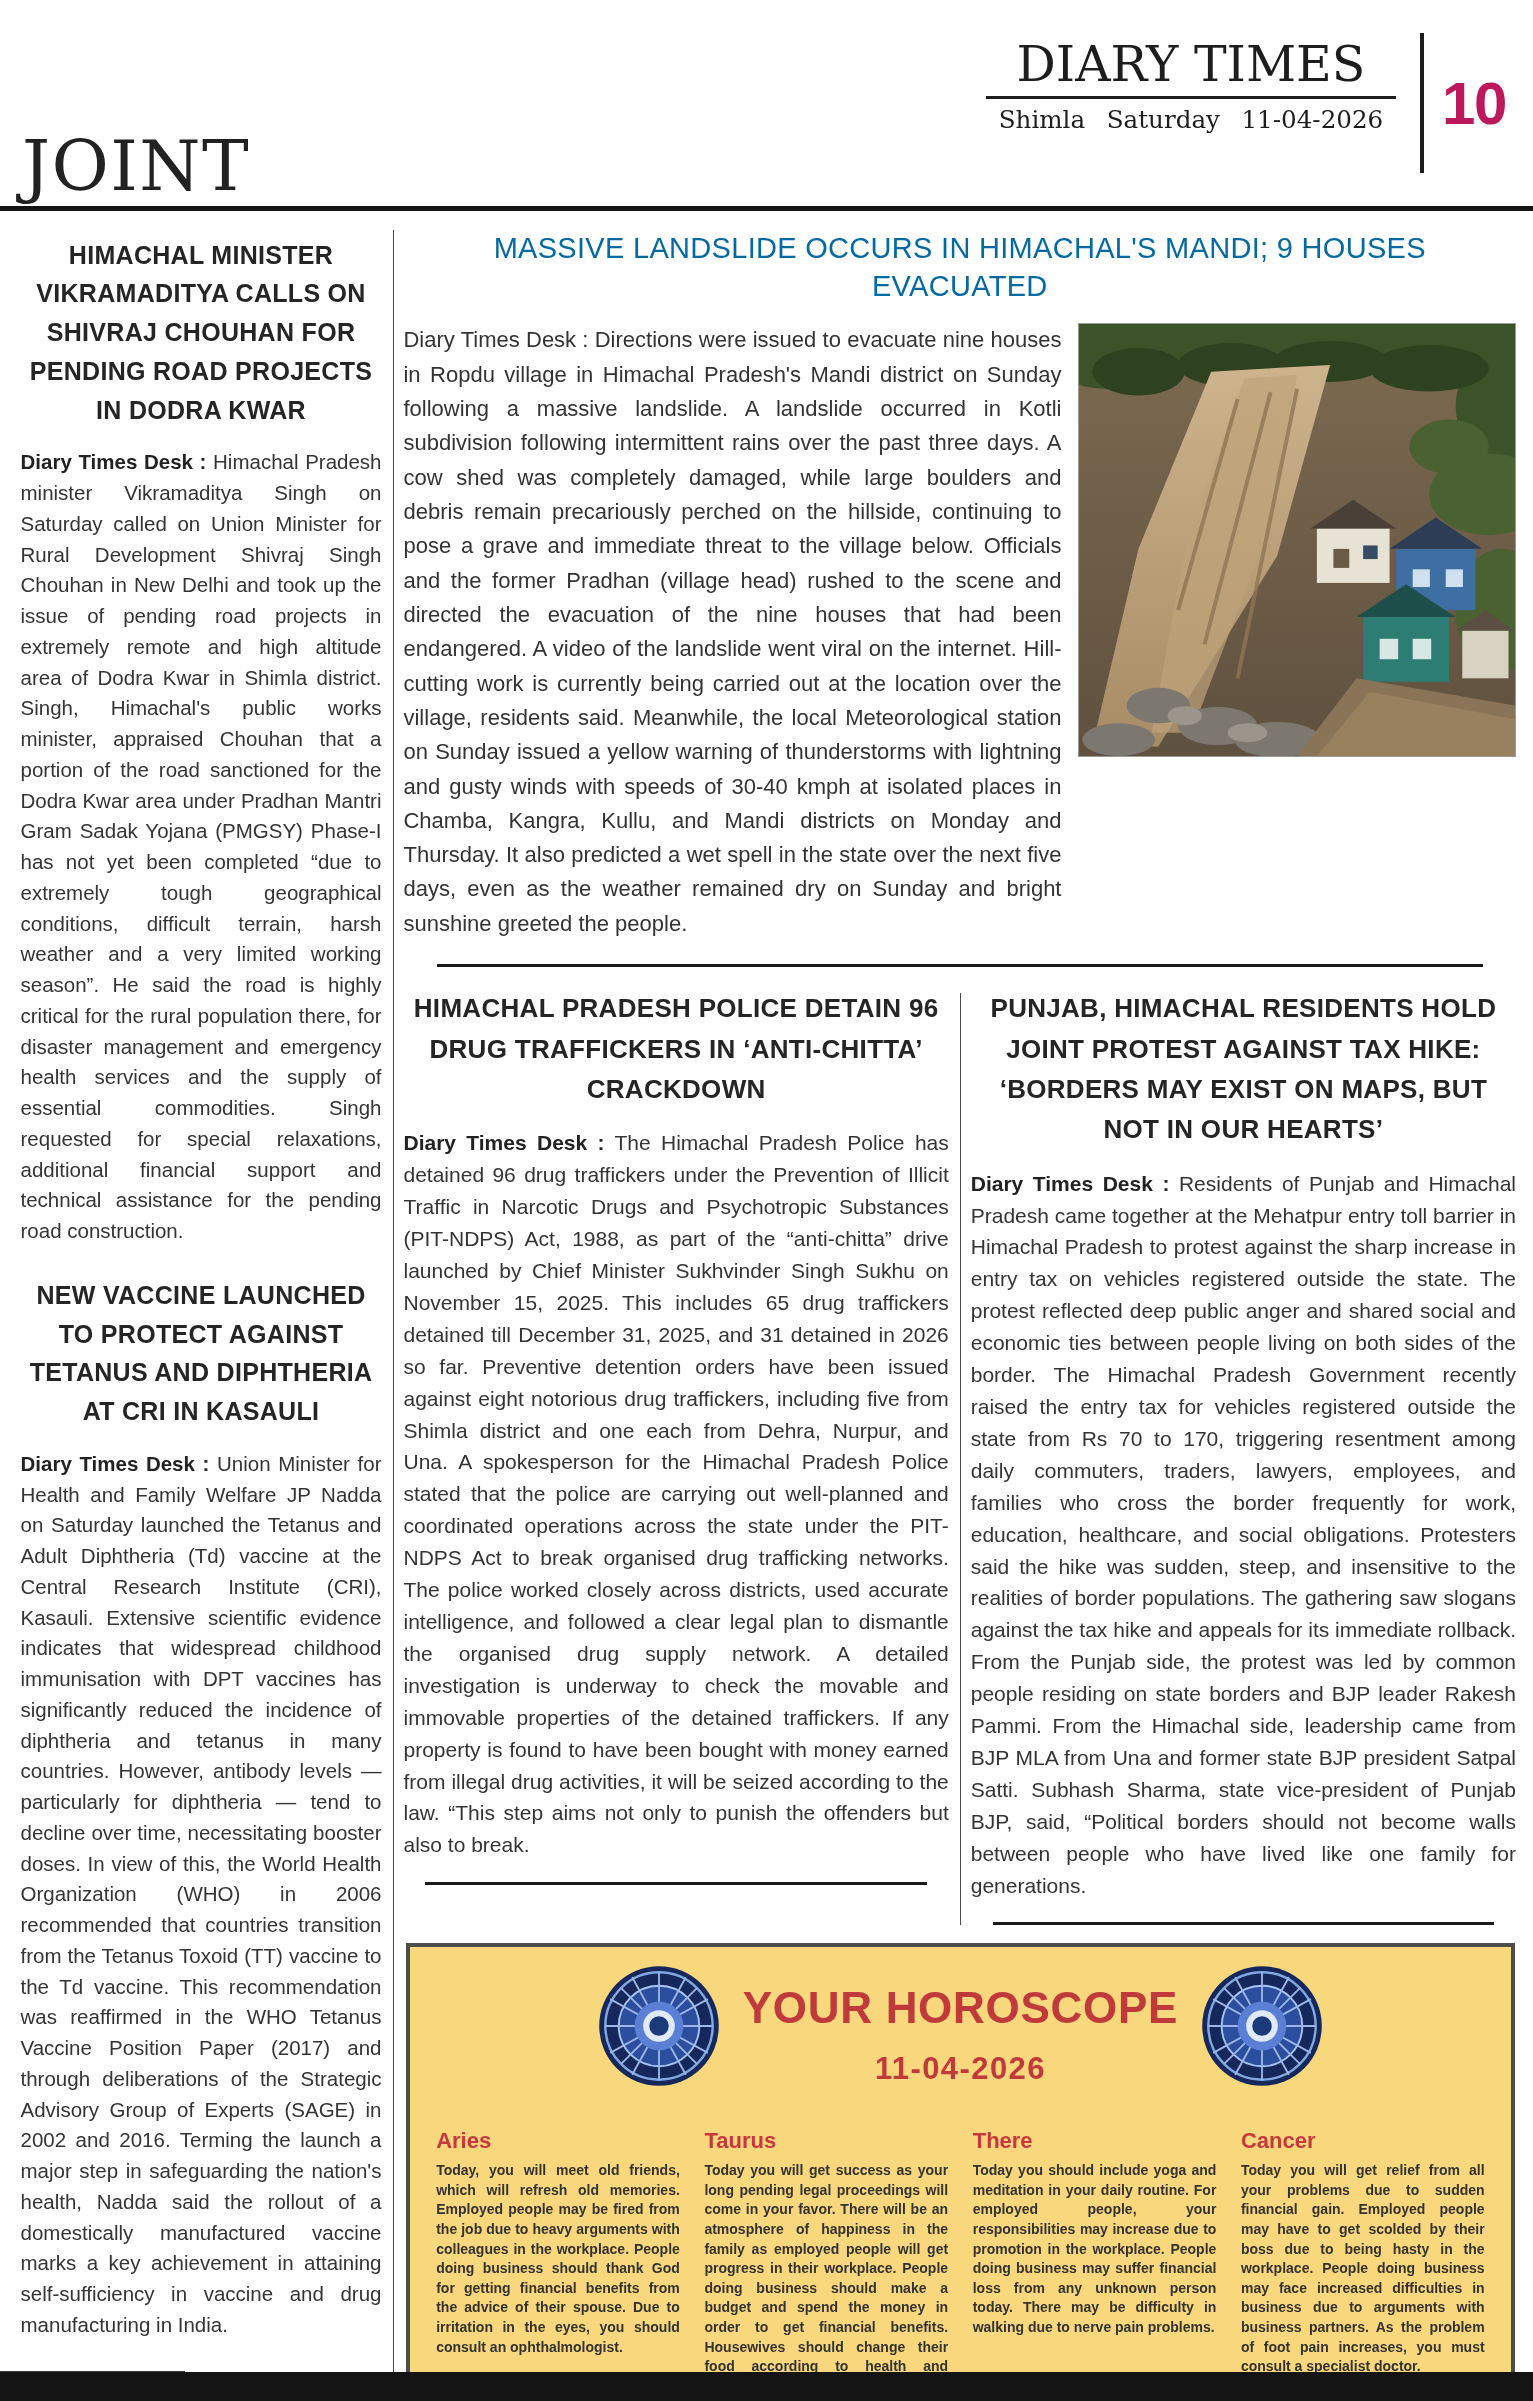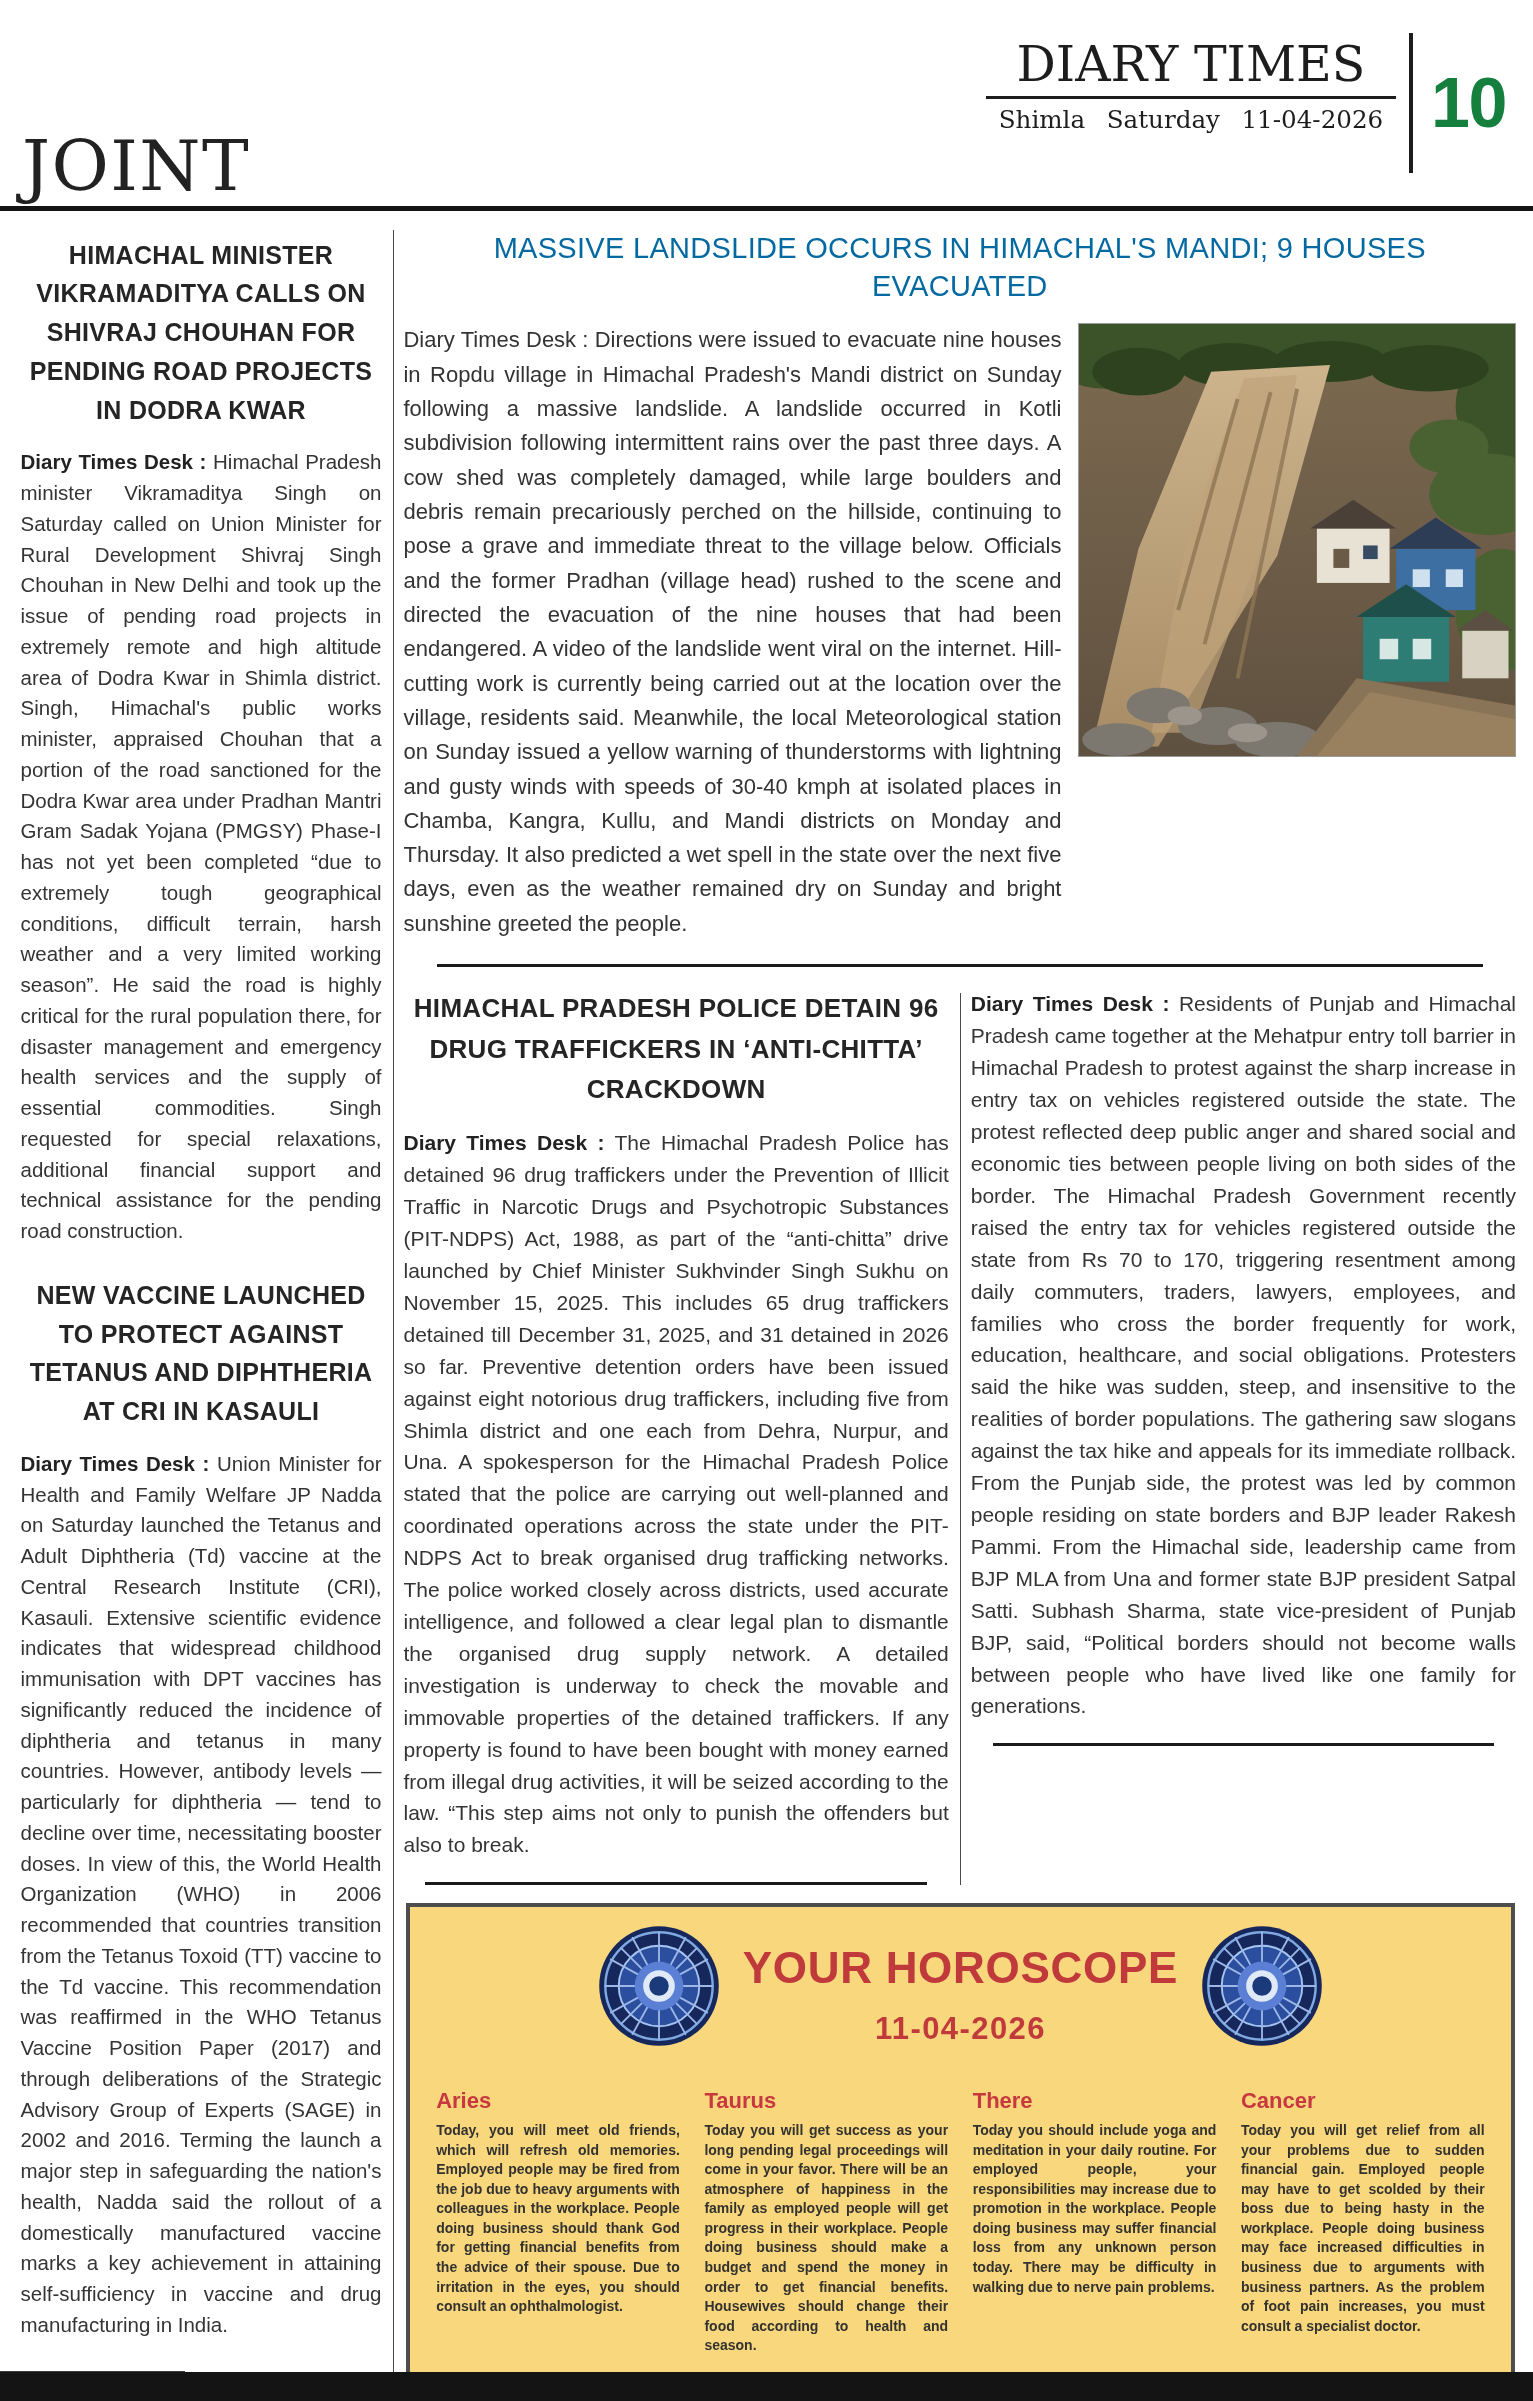--- a/index.html
+++ b/index.html
@@ -17,21 +17,21 @@
     letter-spacing:1.4px; color:#222;
   }
   .masthead { position:absolute; right:130px; top:40px; width:424px; text-align:center; }
   .masthead-title { font-family:"DejaVu Serif", serif; font-size:49px; color:#1d1d1d; line-height:1.0; }
   .masthead-rule { height:3.4px; background:#1d1d1d; margin:6.8px 6.8px 5.5px 6.8px; }
   .masthead-dateline { font-family:"DejaVu Serif", serif; font-size:24.6px; color:#1d1d1d; word-spacing:13.7px; }
   .pageno-box {
     position:absolute; right:27px; top:33px; height:140px; padding-left:18px;
     border-left:4.1px solid #1d1d1d; display:flex; align-items:center;
   }
-  .pageno { font-size:70px; font-weight:700; color:#15803d; letter-spacing:-1.4px; }
+  .pageno { font-size:60px; font-weight:700; color:#be185d; letter-spacing:-1.4px; }
   .header-rule { position:absolute; left:0; bottom:0; width:100%; height:4.8px; background:#141414; }
 
   
   .content { display:flex; padding:15px 17px 0 20.5px; }
   .left-col { width:361px; flex:none; }
   .v-divider { flex:none; width:1.4px; background:#4a4a4a; margin:4.1px 9.6px 0 11px; }
   .main-col { flex:1; min-width:0; }
 
   h2.headline {
     font-size:25px; line-height:1.55; font-weight:700; text-align:center;
@@ -196,20 +196,21 @@
       </article>
 
       <div class="two-col">
         <article class="col">
           <h2 class="headline">HIMACHAL PRADESH POLICE DETAIN 96 DRUG TRAFFICKERS IN ‘ANTI-CHITTA’ CRACKDOWN</h2>
           <p class="article-body"><span class="lead">Diary Times Desk :</span> <span>The Himachal Pradesh Police has detained 96 drug traffickers under the Prevention of Illicit Traffic in Narcotic Drugs and Psychotropic Substances (PIT-NDPS) Act, 1988, as part of the “anti-chitta” drive launched by Chief Minister Sukhvinder Singh Sukhu on November 15, 2025. This includes 65 drug traffickers detained till December 31, 2025, and 31 detained in 2026 so far. Preventive detention orders have been issued against eight notorious drug traffickers, including five from Shimla district and one each from Dehra, Nurpur, and Una. A spokesperson for the Himachal Pradesh Police stated that the police are carrying out well-planned and coordinated operations across the state under the PIT-NDPS Act to break organised drug trafficking networks. The police worked closely across districts, used accurate intelligence, and followed a clear legal plan to dismantle the organised drug supply network. A detailed investigation is underway to check the movable and immovable properties of the detained traffickers. If any property is found to have been bought with money earned from illegal drug activities, it will be seized according to the law. “This step aims not only to punish the offenders but also to break.</span></p>
           <div class="col-rule"></div>
         </article>
         <div class="v-divider"></div>
         <article class="col">
+          <h2 class="headline">PUNJAB, HIMACHAL RESIDENTS HOLD JOINT PROTEST AGAINST TAX HIKE: ‘BORDERS MAY EXIST ON MAPS, BUT NOT IN OUR HEARTS’</h2>
           <p class="article-body"><span class="lead">Diary Times Desk :</span> <span>Residents of Punjab and Himachal Pradesh came together at the Mehatpur entry toll barrier in Himachal Pradesh to protest against the sharp increase in entry tax on vehicles registered outside the state. The protest reflected deep public anger and shared social and economic ties between people living on both sides of the border. The Himachal Pradesh Government recently raised the entry tax for vehicles registered outside the state from Rs 70 to 170, triggering resentment among daily commuters, traders, lawyers, employees, and families who cross the border frequently for work, education, healthcare, and social obligations. Protesters said the hike was sudden, steep, and insensitive to the realities of border populations. The gathering saw slogans against the tax hike and appeals for its immediate rollback. From the Punjab side, the protest was led by common people residing on state borders and BJP leader Rakesh Pammi. From the Himachal side, leadership came from BJP MLA from Una and former state BJP president Satpal Satti. Subhash Sharma, state vice-president of Punjab BJP, said, “Political borders should not become walls between people who have lived like one family for generations.</span></p>
           <div class="col-rule"></div>
         </article>
       </div>
 
       <section class="horoscope">
         <div class="horo-head">
           <svg class="zodiac-wheel" viewBox="0 0 100 100">
             <circle cx="50" cy="50" r="49" fill="#16275c"></circle>
             <circle cx="50" cy="50" r="44" fill="none" stroke="#7fa8e0" stroke-width="2"></circle>

